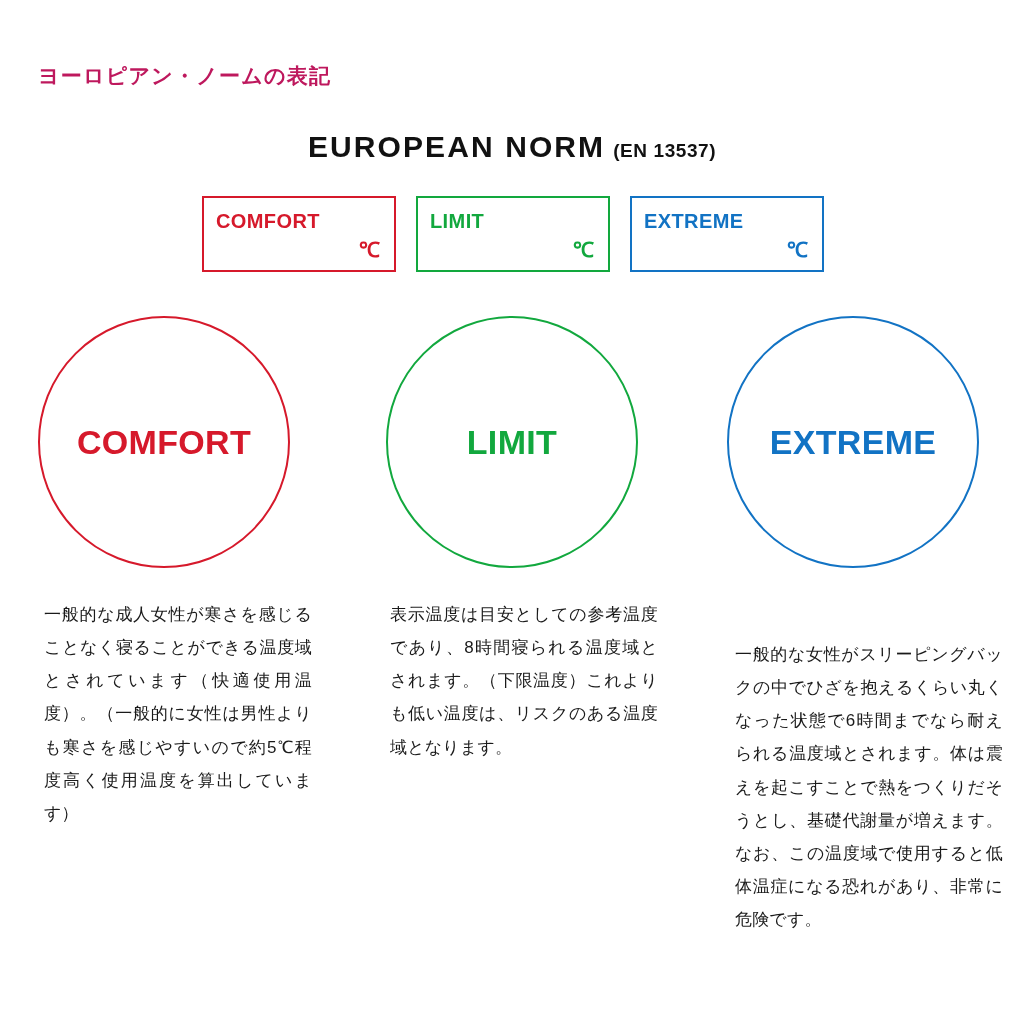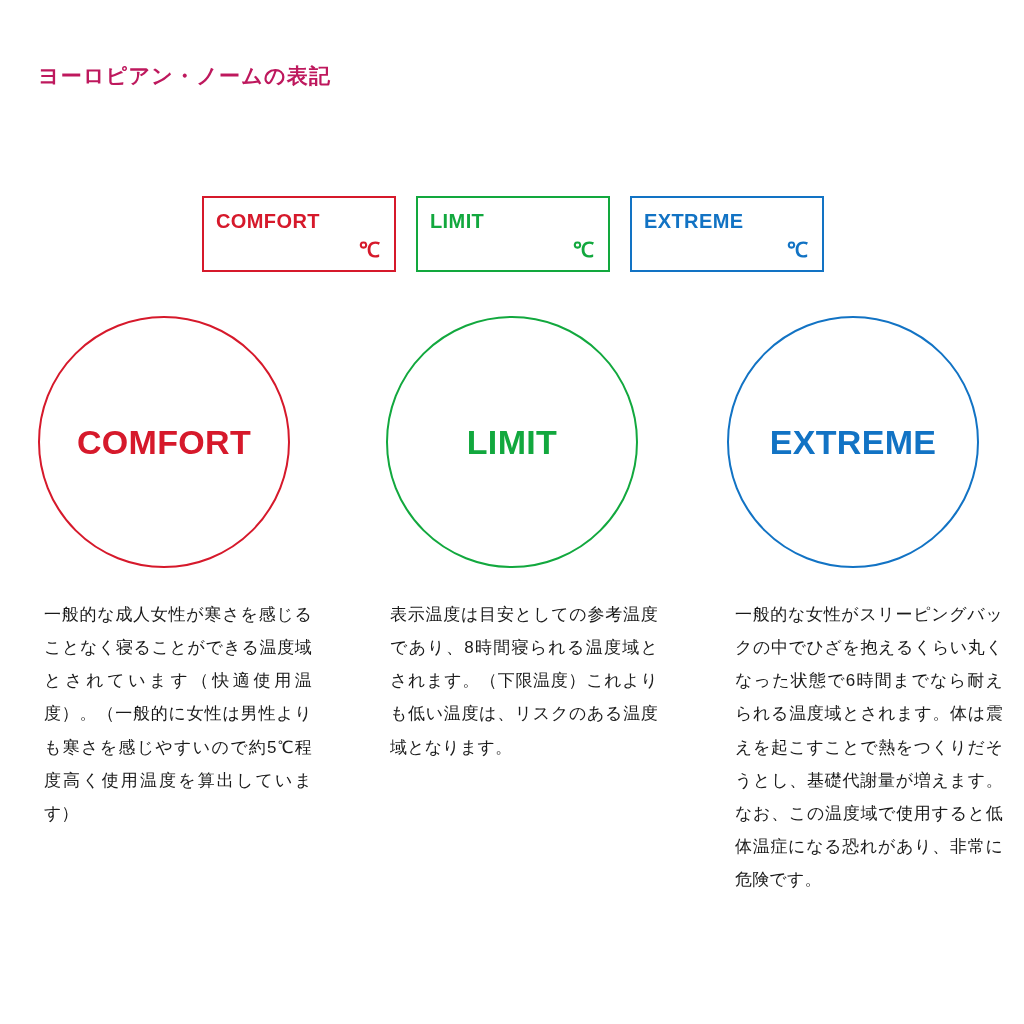--- a/index.html
+++ b/index.html
@@ -144,21 +144,21 @@
     top: 0;
     width: 268px;
     font-size: 17px;
     line-height: 1.95;
     letter-spacing: 0.01em;
     color: #1a1a1a;
     text-align: justify;
   }
   .desc-col.c1 { left: 36px; }
   .desc-col.c2 { left: 382px; }
-  .desc-col.c3 { left: 727px; }
+  .desc-col.c3 { left: 727px; margin-top: 40px; }
 
   
   .footnotes {
     position: absolute;
     left: 40px;
     top: 958px;
     width: 950px;
   }
   .footnote {
     font-size: 13.5px;
@@ -168,20 +168,23 @@
     white-space: nowrap;
   }
 </style>
 </head>
 <body>
 
 <div class="page">
 
   <div class="page-heading">ヨーロピアン・ノームの表記</div>
 
+  <div class="norm-title">
+    <span class="main">EUROPEAN NORM</span><span class="sub">(EN 13537)</span>
+  </div>
 
   <div class="legend-row">
     <div class="legend-box comfort">
       <span class="legend-label">COMFORT</span>
       <span class="legend-unit">℃</span>
     </div>
     <div class="legend-box limit">
       <span class="legend-label">LIMIT</span>
       <span class="legend-unit">℃</span>
     </div>

